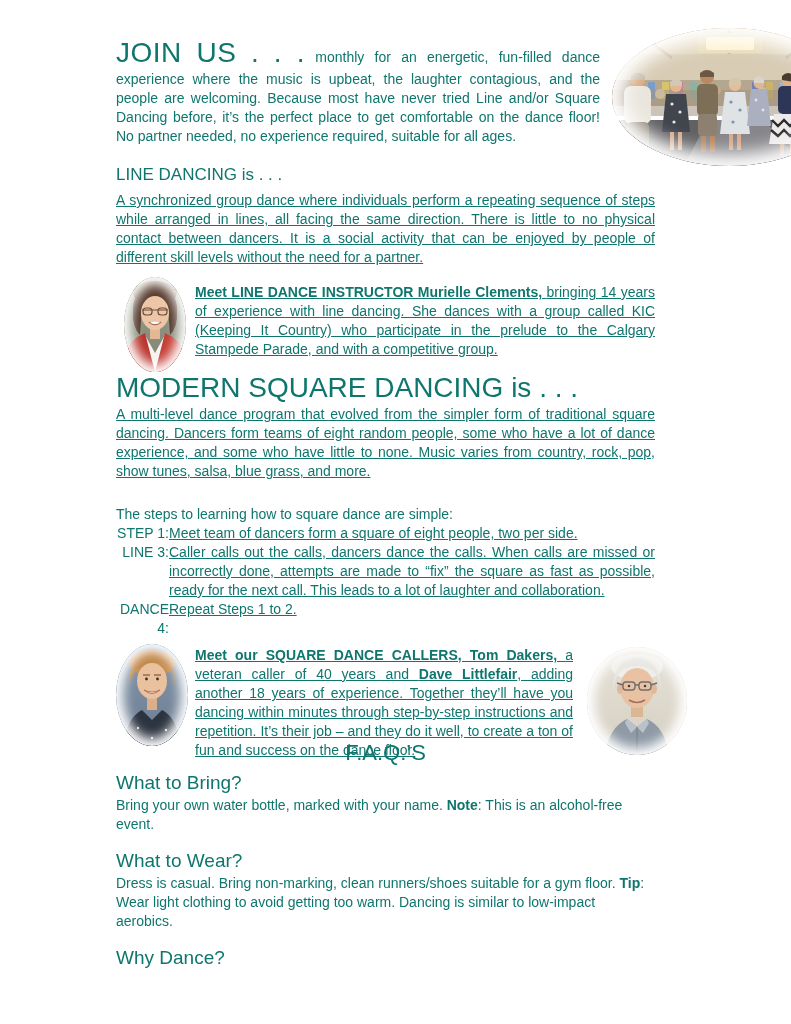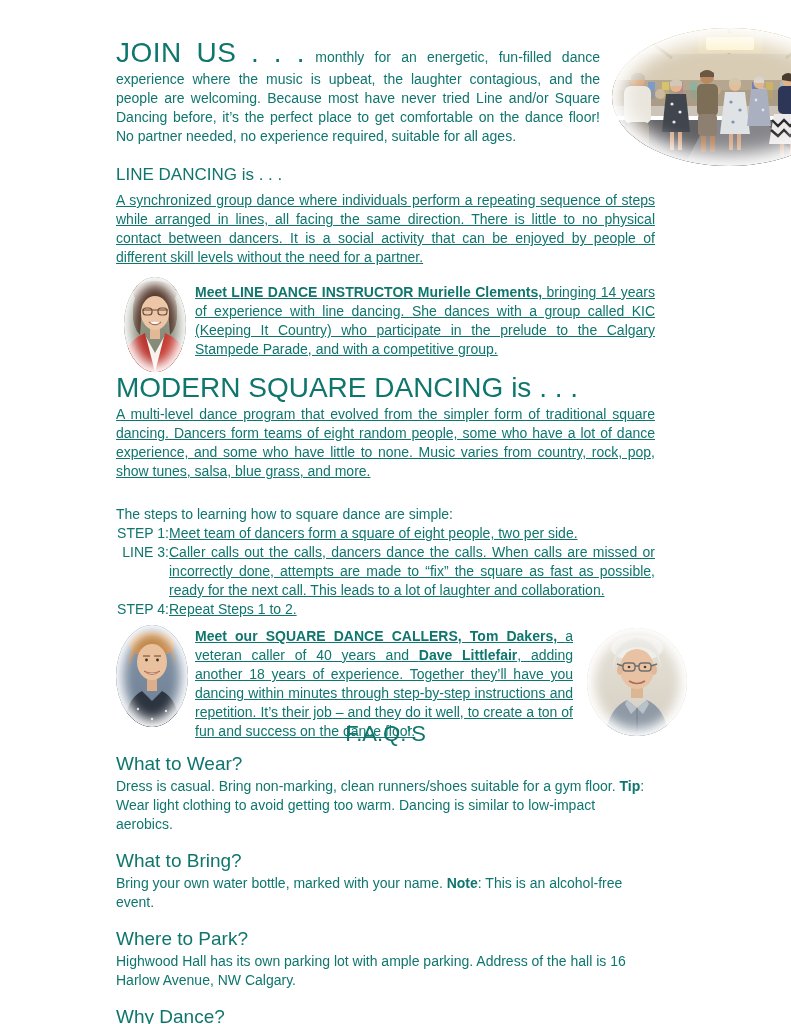--- a/index.html
+++ b/index.html
@@ -242,21 +242,21 @@
     <div>
       <div class="step">
         <span class="step-label">STEP 1:</span>
         <span class="step-text just">Meet team of dancers form a square of eight people, two per side.</span>
       </div>
       <div class="step">
         <span class="step-label">LINE 3:</span>
         <span class="step-text just">Caller calls out the calls, dancers dance the calls. When calls are missed or incorrectly done, attempts are made to “fix” the square as fast as possible, ready for the next call. This leads to a lot of laughter and collaboration.</span>
       </div>
       <div class="step">
-        <span class="step-label">STEP 4:</span>
+        <span class="step-label">DANCE 4:</span>
         <span class="step-text just">Repeat Steps 1 to 2.</span>
       </div>
     </div>
   </section>
 
   <section class="media media-callers">
     <div class="photo photo-tom">
       <svg viewBox="0 0 72 102" preserveAspectRatio="none">
         <defs>
           <linearGradient id="tbg" x1="0" y1="0" x2="0" y2="1">
@@ -306,31 +306,27 @@
         <polygon points="60,72 50,80 56,86 62,76" fill="#b9c1ca"></polygon>
         <path d="M50,80 V108" stroke="#7c8792" stroke-width="1.4"></path>
       </svg>
     </div>
   </section>
 
   <section>
     <h2 class="h-faq">F.A.Q.’S</h2>
     <div class="faq-list">
       <div class="faq-item">
+        <h3 class="h-q">What to Bring?</h3>
+        <p><span>Bring your own water bottle, marked with your name.  </span><b>Note</b><span>: This is an alcohol-free event.</span></p>
+      </div>
+      <div class="faq-item">
         <h3 class="h-q">What to Wear?</h3>
         <p><span>Dress is casual. Bring non-marking, clean runners/shoes suitable for a gym floor. </span><b>Tip</b><span>: Wear light clothing to avoid getting too warm. Dancing is similar to low-impact aerobics.</span></p>
       </div>
       <div class="faq-item">
-        <h3 class="h-q">What to Bring?</h3>
-        <p><span>Bring your own water bottle, marked with your name.  </span><b>Note</b><span>: This is an alcohol-free event.</span></p>
-      </div>
-      <div class="faq-item">
-        <h3 class="h-q">Where to Park?</h3>
-        <p><span>Highwood Hall has its own parking lot with ample parking. Address of the hall is 16 Harlow Avenue, NW Calgary.</span><b></b><span></span></p>
-      </div>
-      <div class="faq-item">
         <h3 class="h-q">Why Dance?</h3>
 
       </div>
     </div>
   </section>
 
 </div>
 
 </body></html>

